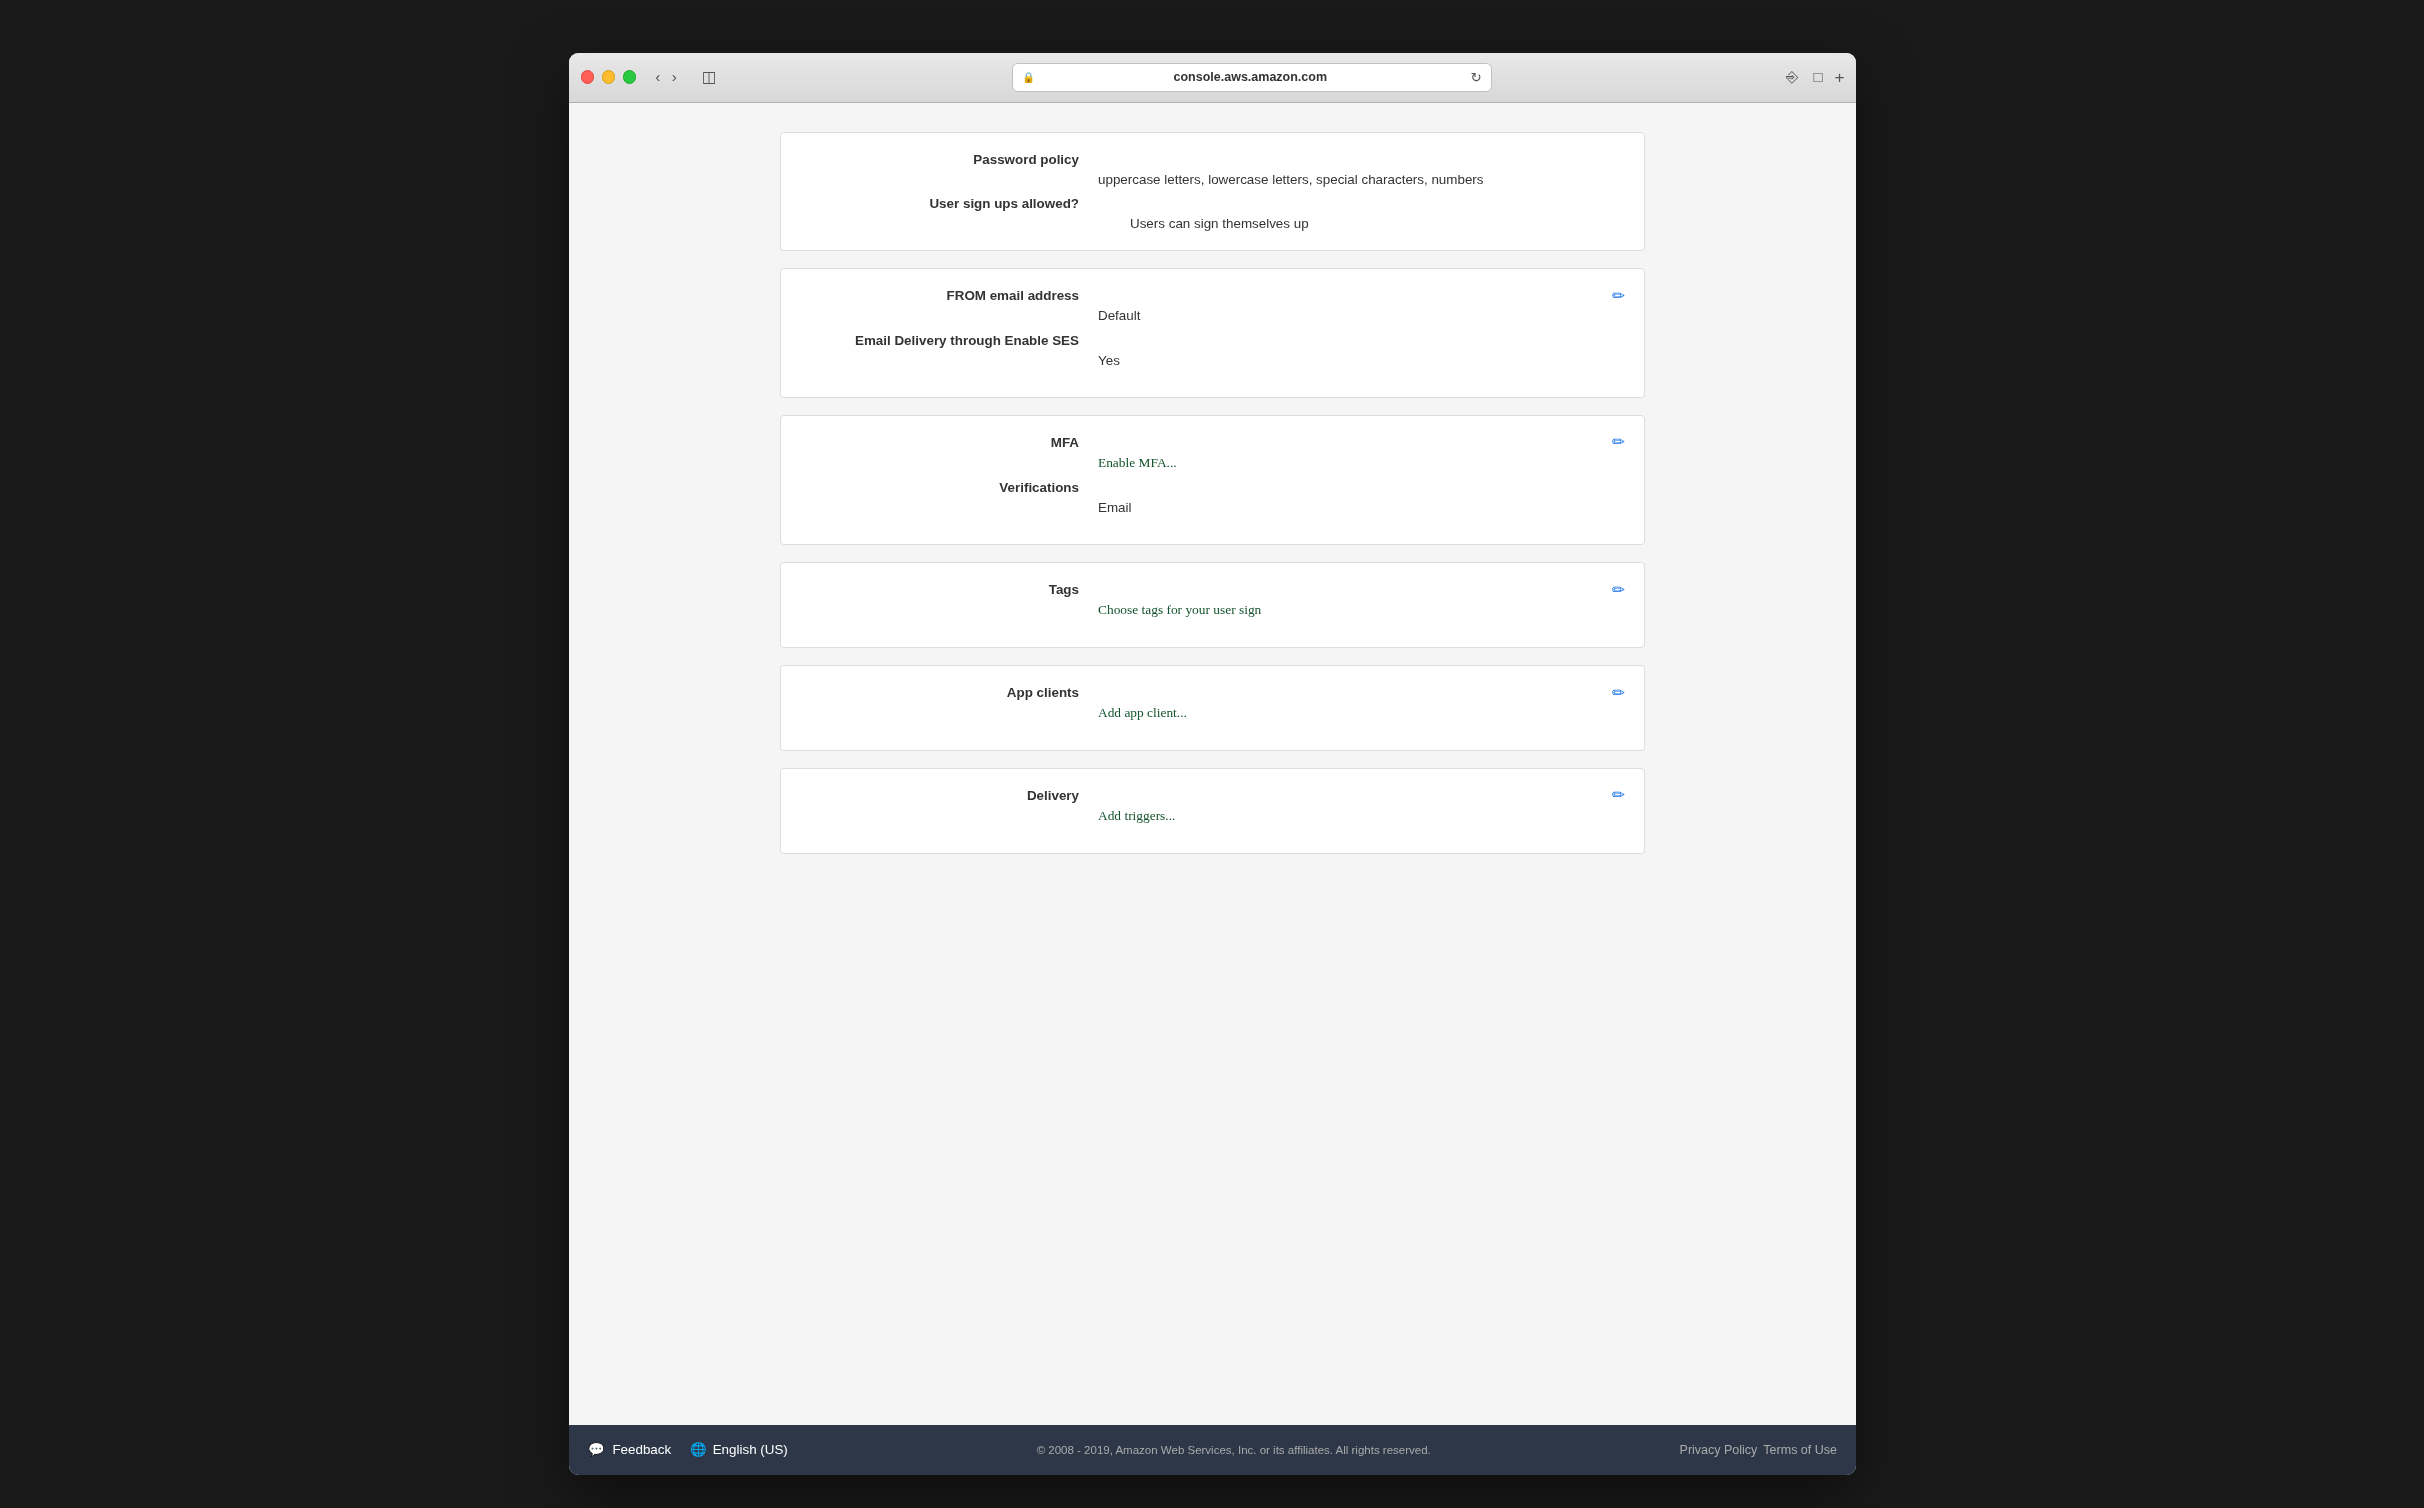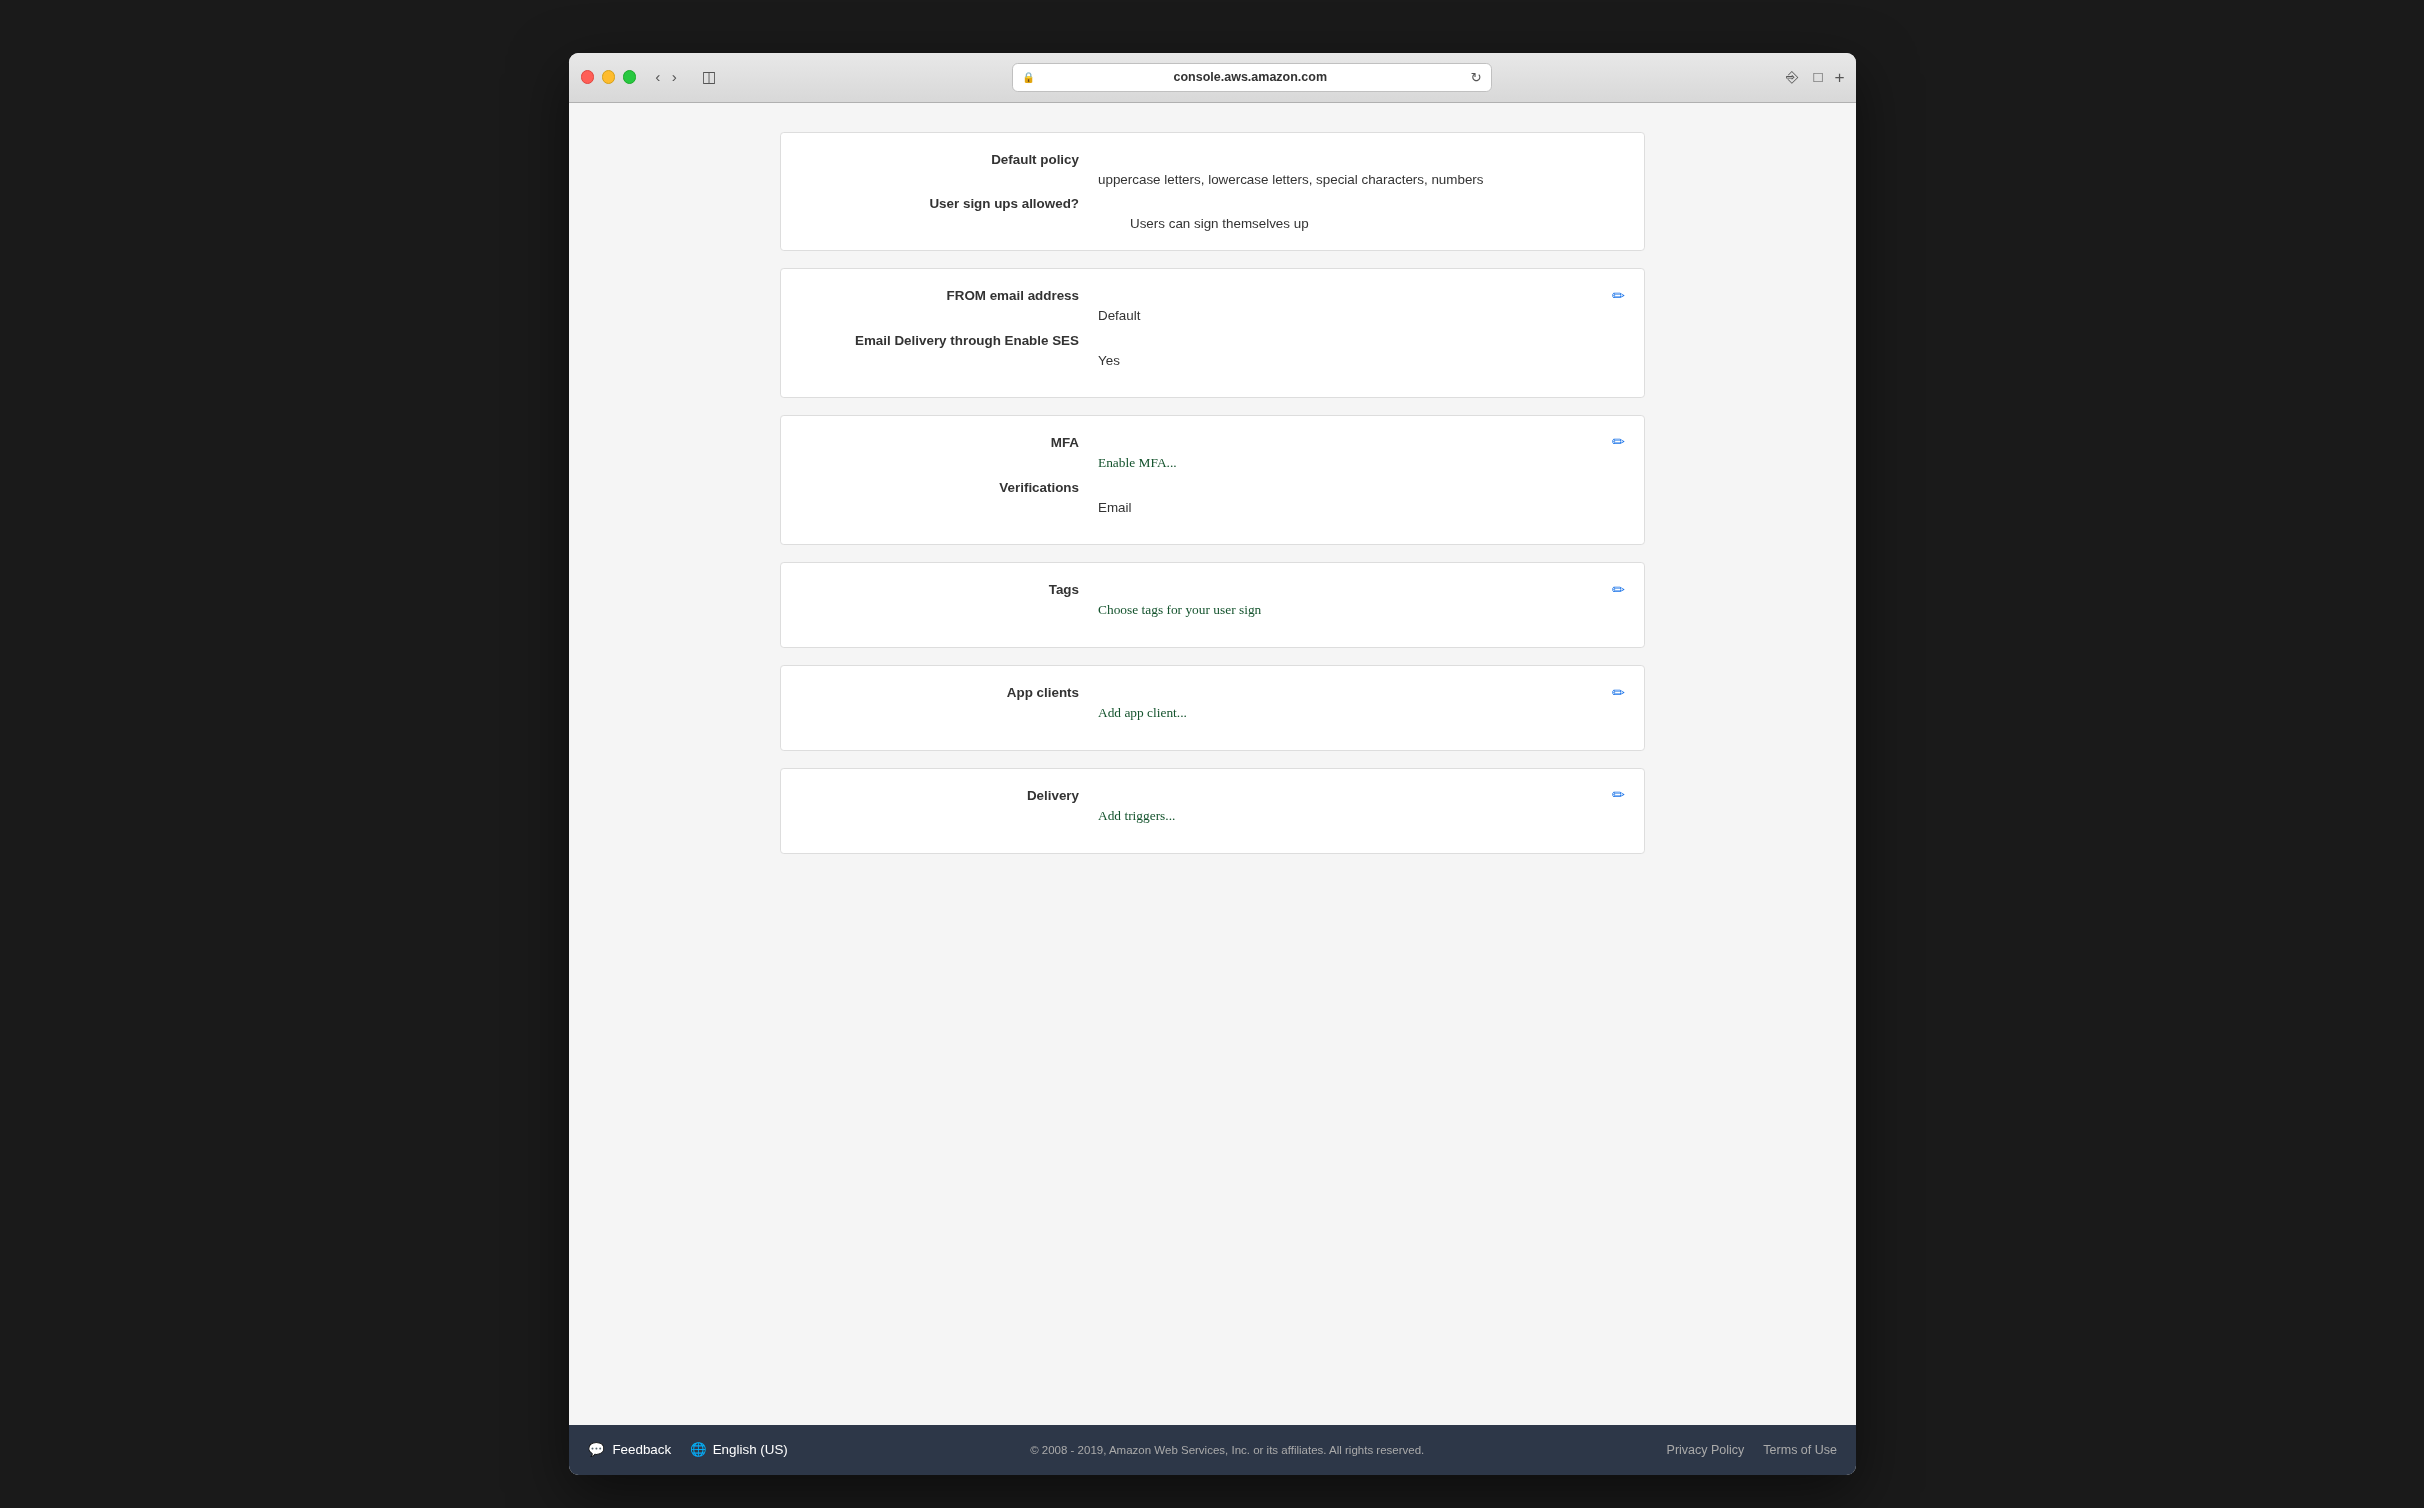--- a/index.html
+++ b/index.html
@@ -272,21 +272,21 @@
 
     .footer-center {
       flex: 1;
       text-align: center;
       color: #aaa;
       font-size: 11.5px;
     }
 
     .footer-right {
       display: flex;
-      gap: 19px;
+      gap: 6px;
     }
 
     .footer-link {
       color: #aaa;
       font-size: 12.5px;
       text-decoration: none;
       cursor: pointer;
     }
 
     .spacer-block {
@@ -319,21 +319,21 @@
       <button class="toolbar-btn">□</button>
     </div>
     <button class="add-tab-btn">+</button>
   </div>
 
   <div class="content-area">
     <div class="center-panel">
 
       <div class="config-card">
         <div class="config-row">
-          <span class="config-label">Default policy</span>
+          <span class="config-label">Password policy</span>
           <span class="config-value">uppercase letters, lowercase letters, special characters, numbers</span>
         </div>
         <div class="config-row">
           <span class="config-label">User sign ups allowed?</span>
           <span class="config-value">Users can sign themselves up</span>
         </div>
       </div>
 
       <div class="config-card">
         <div class="config-row">

